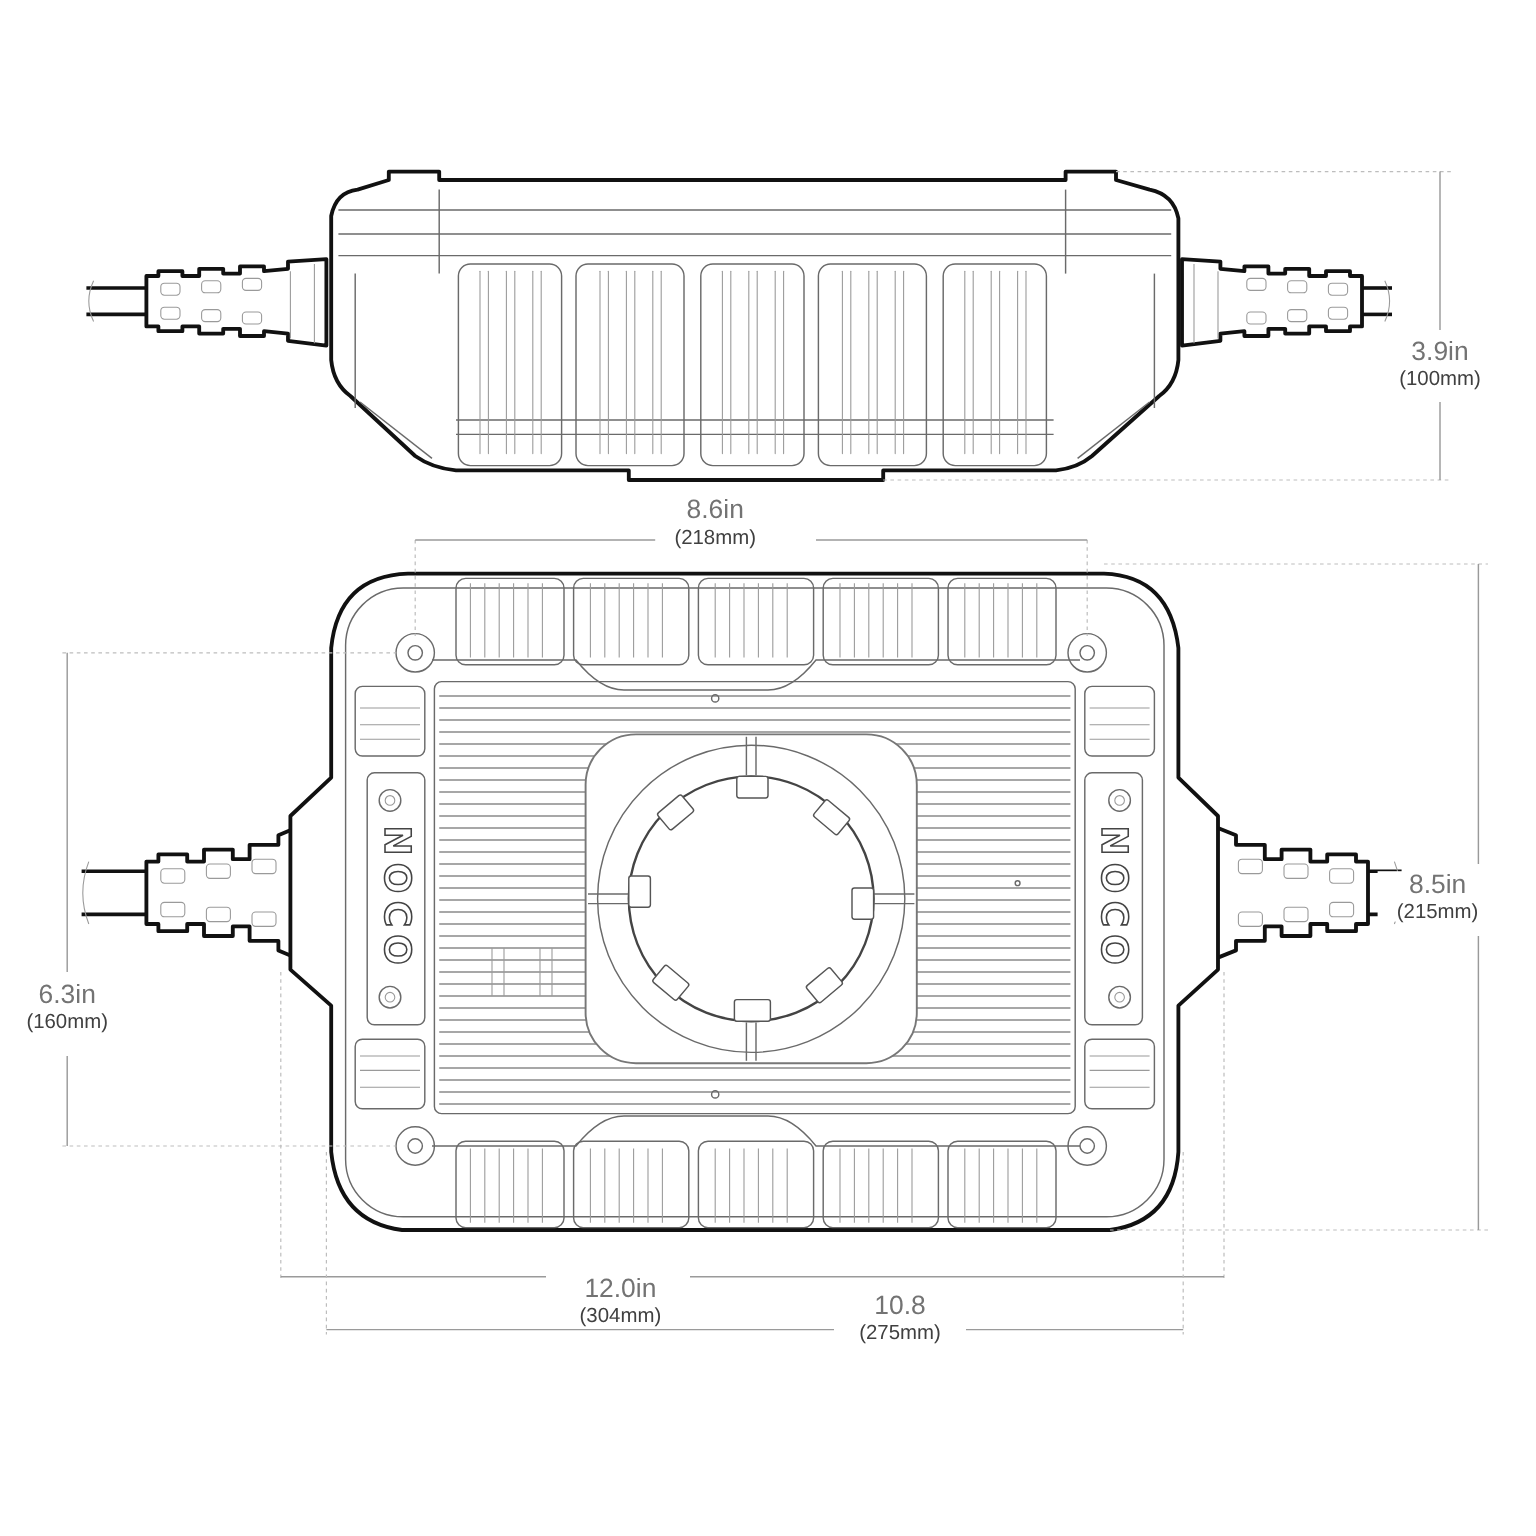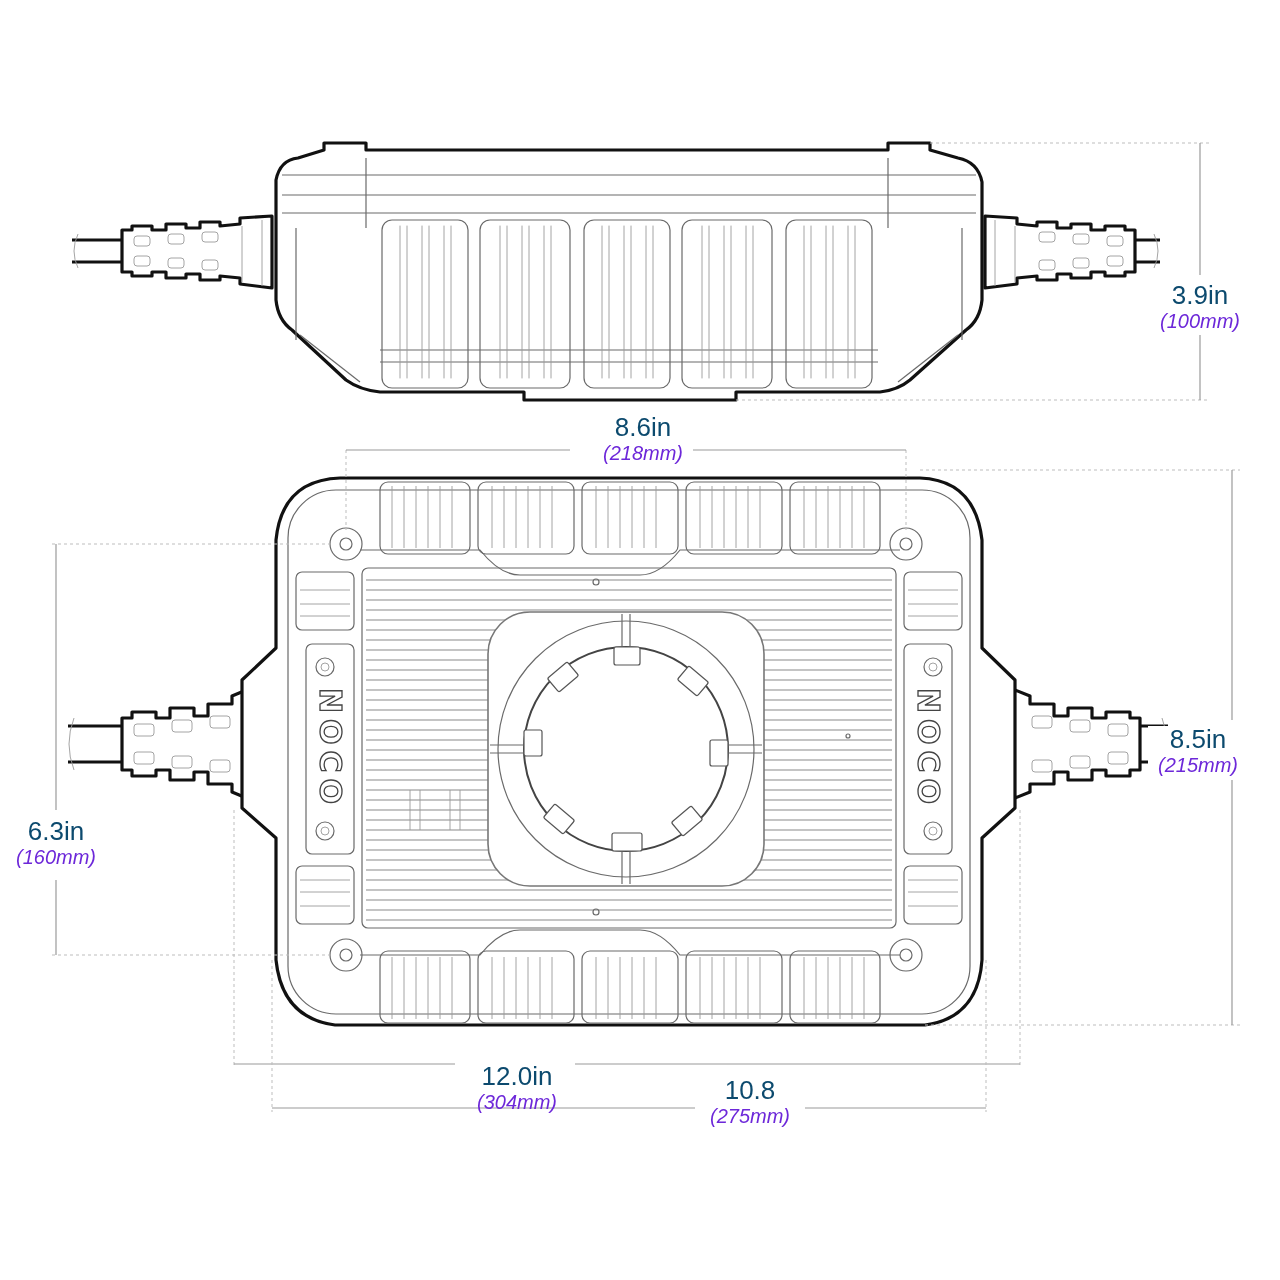--- a/index.html
+++ b/index.html
@@ -1,20 +1,20 @@
 <!DOCTYPE html>
 <html><head>
 <meta charset="utf-8">
 <style>
   html, body { margin: 0; padding: 0; background: #ffffff; }
   body { width: 1280px; height: 1280px; position: relative; overflow: hidden; font-family: "Liberation Sans", sans-serif; }
   svg.drawing { position: absolute; left: 0; top: 0; }
   .dim { position: absolute; text-align: center; line-height: 1; background: #fff; }
-  .dim .main { font-size: 26px; color: #0c4a6e; display: block; text-align: center; }
-  .dim .sub { font-size: 20px; color: #6d28d9; display: block; margin-top: 3px; font-style: italic; }
+  .dim .main { font-size: 22px; color: #737373; display: block; text-align: center; }
+  .dim .sub { font-size: 17px; color: #404040; display: block; margin-top: 3px; }
   .ol { fill: #fff; stroke: #111; stroke-width: 3.2; stroke-linejoin: round; }
   .th { fill: none; stroke: #6a6a6a; stroke-width: 1.2; }
   .tn { fill: none; stroke: #9a9a9a; stroke-width: 0.9; }
   .fin { fill: #fff; stroke: #555; stroke-width: 1.2; }
   .dl { stroke: #9a9a9a; stroke-width: 1.2; fill: none; }
   .dd { stroke: #bdbdbd; stroke-width: 1; stroke-dasharray: 3 3; fill: none; }
   .rib { stroke: #8a8a8a; stroke-width: 1.1; }
 </style>
 </head>
 <body>
@@ -398,21 +398,21 @@
   </g>
 </svg>
 
 <div style="position:absolute;left:330px;top:749px;transform:translate(-50%,-50%) rotate(90deg);font-size:30px;font-weight:bold;letter-spacing:6px;color:#fff;-webkit-text-stroke:1.3px #444;font-family:'DejaVu Sans',sans-serif;">NOCO</div>
 <div style="position:absolute;left:928px;top:749px;transform:translate(-50%,-50%) rotate(90deg);font-size:30px;font-weight:bold;letter-spacing:6px;color:#fff;-webkit-text-stroke:1.3px #444;font-family:'DejaVu Sans',sans-serif;">NOCO</div>
 
 <div class="dim" style="left:1150px;top:282px;width:100px;">
   <span class="main">3.9in</span>
   <span class="sub">(100mm)</span>
 </div>
-<div class="dim" style="left:593px;top:414px;width:100px;">
+<div class="dim" style="left:546px;top:414px;width:100px;">
   <span class="main">8.6in</span>
   <span class="sub">(218mm)</span>
 </div>
 <div class="dim" style="left:0px;top:818px;width:112px;">
   <span class="main">6.3in</span>
   <span class="sub">(160mm)</span>
 </div>
 <div class="dim" style="left:1148px;top:726px;width:100px;">
   <span class="main">8.5in</span>
   <span class="sub">(215mm)</span>

